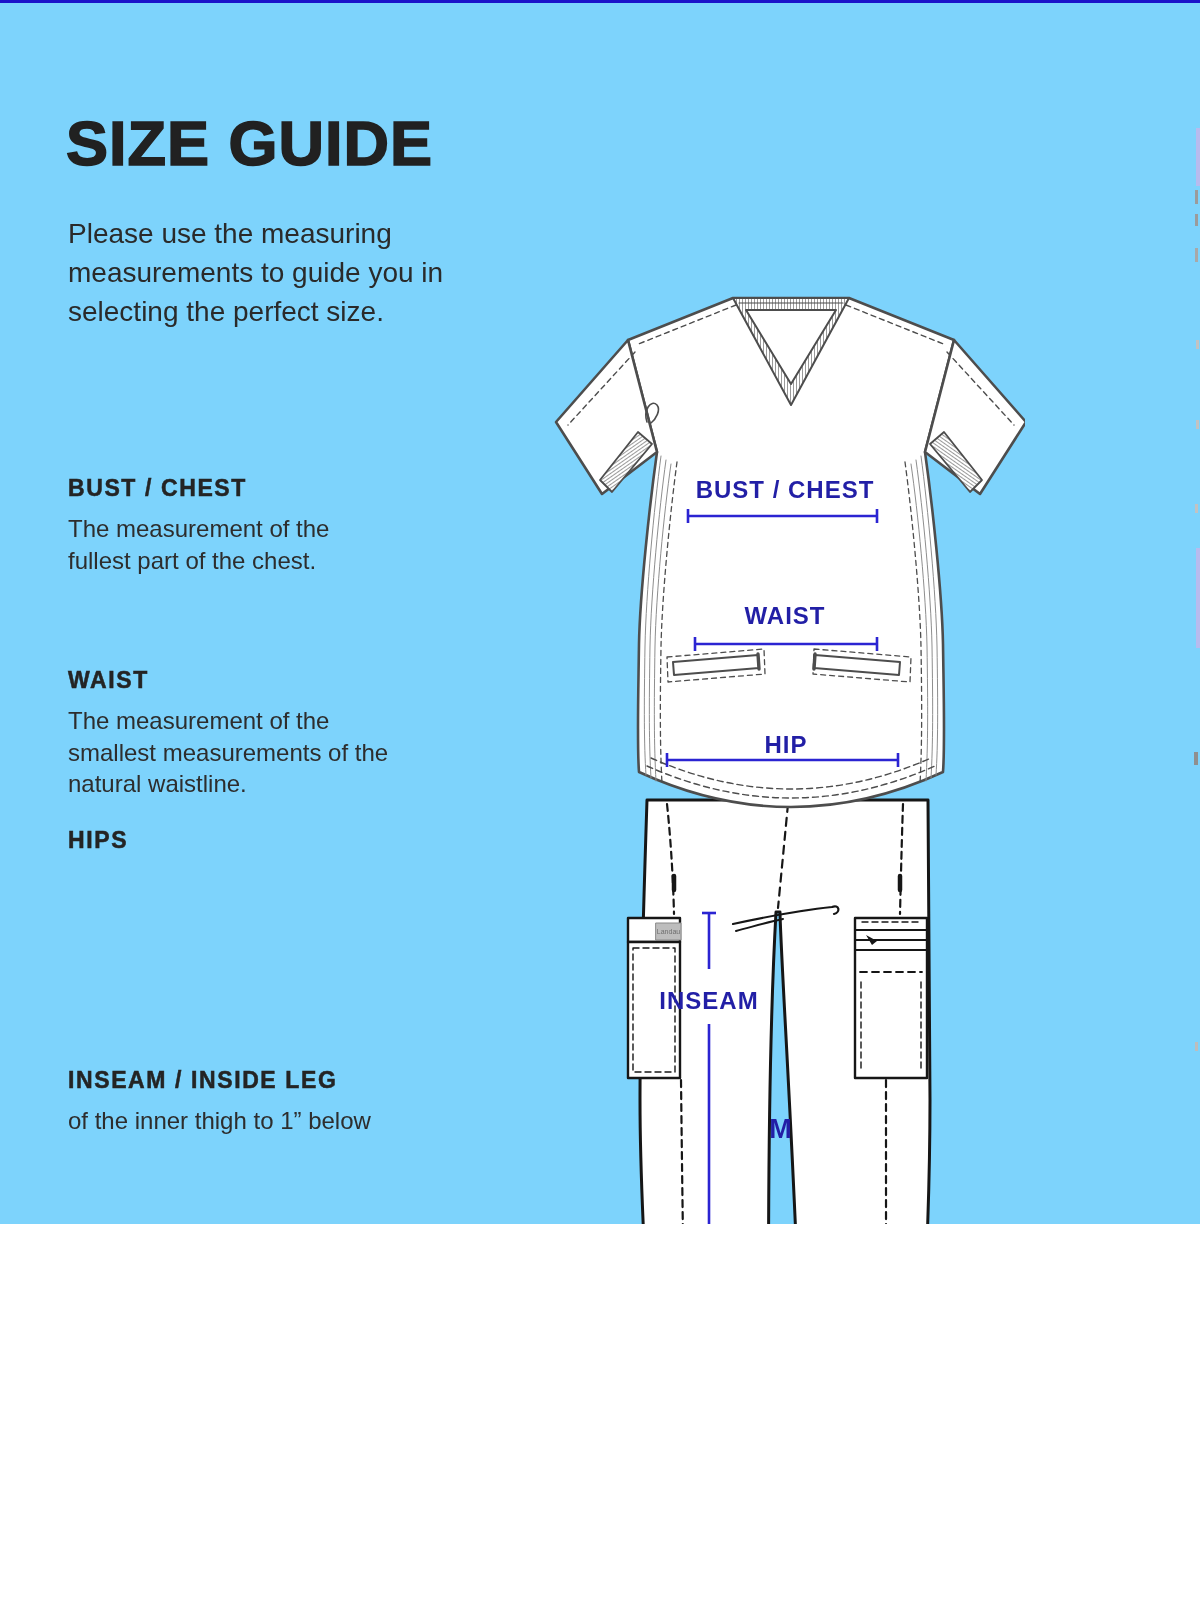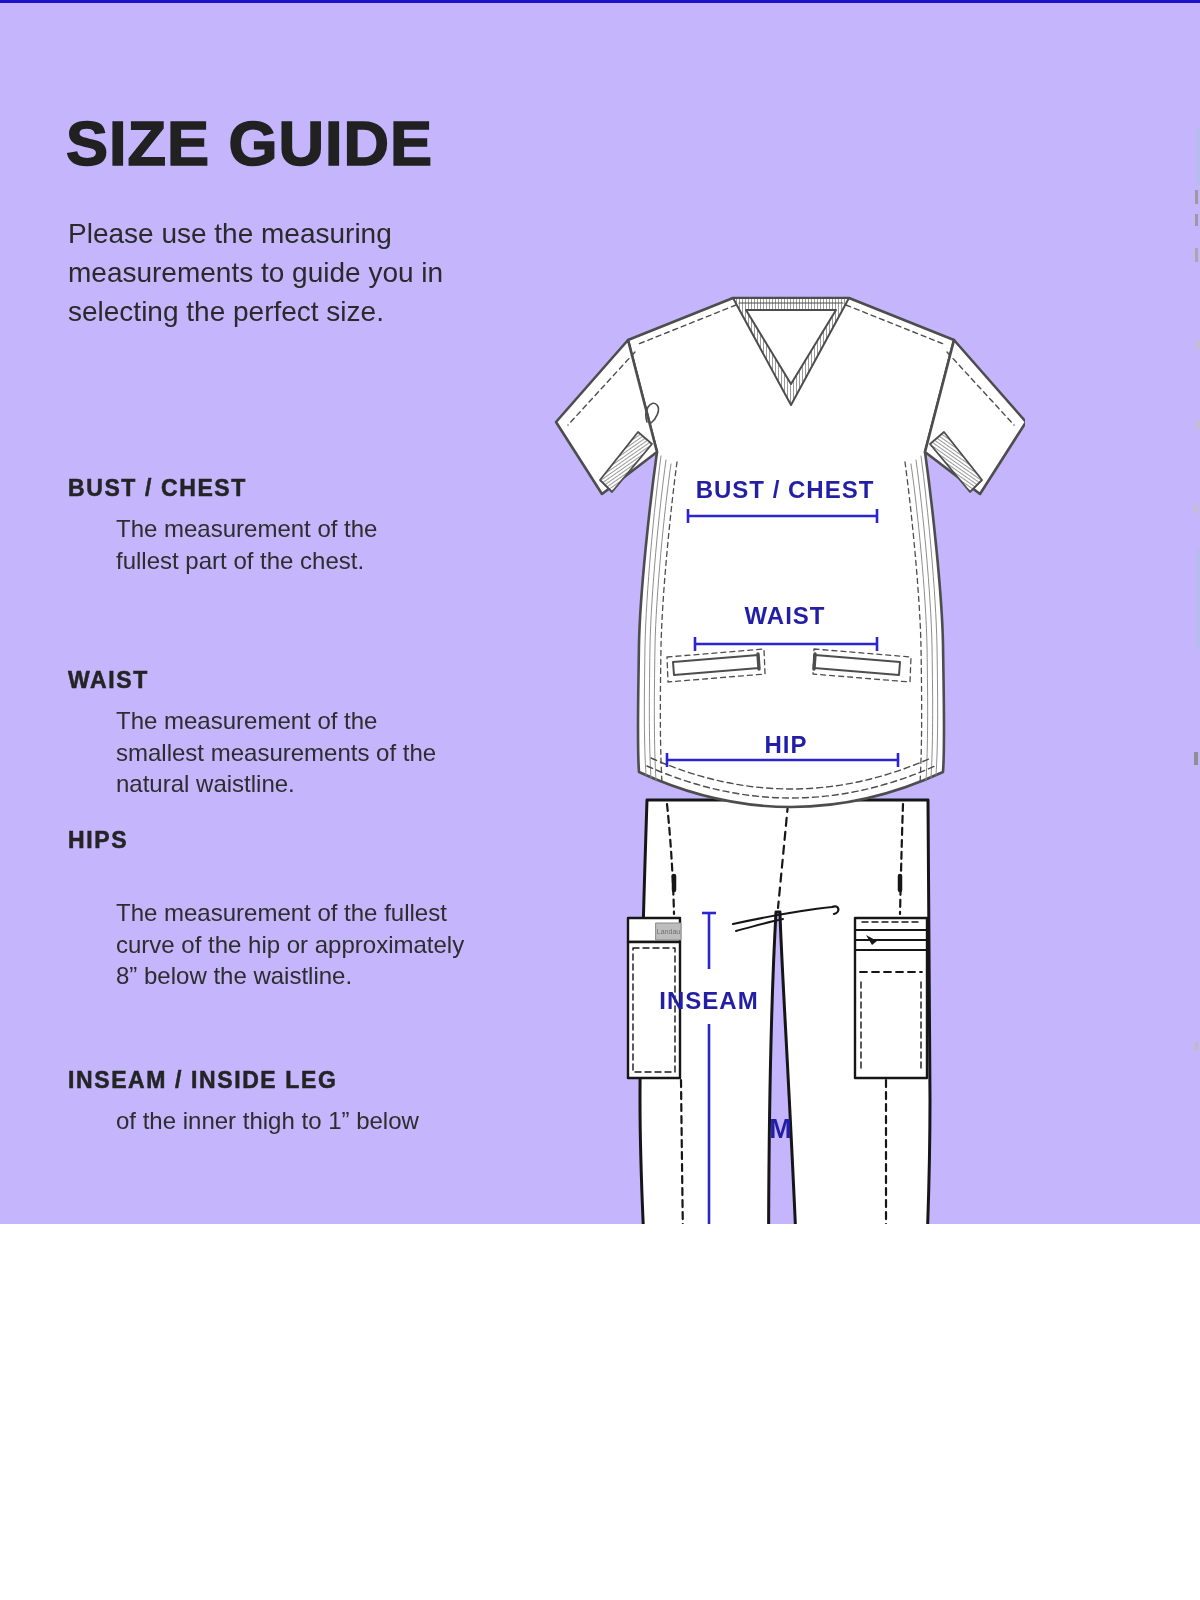--- a/index.html
+++ b/index.html
@@ -1,31 +1,31 @@
 <!DOCTYPE html>
 <html><head>
 <meta charset="utf-8">
 <style>
   html,body{margin:0;padding:0;background:#ffffff;}
   .page{
-    position:relative;width:1200px;height:1224px;background:#c4b5fd;overflow:hidden;
+    position:relative;width:1200px;height:1224px;background:#7dd3fc;overflow:hidden;
     font-family:"Liberation Sans",sans-serif;color:#2d2d2d;
   }
   .topbar{position:absolute;left:0;top:0;width:1200px;height:3px;background:#1C13C9;}
   .title{
     position:absolute;left:66px;top:70px;font-size:63px;line-height:1;
     font-weight:bold;letter-spacing:1px;color:#212121;-webkit-text-stroke:1.6px #212121;
   }
   .intro{position:absolute;left:68px;top:186px;font-size:28px;line-height:39px;color:#2a2a2a;}
   .line{display:block;white-space:nowrap;}
   .sec-h{
     position:absolute;left:68px;font-size:23px;font-weight:bold;letter-spacing:1.6px;
     color:#242424;-webkit-text-stroke:0.5px #242424;white-space:nowrap;
   }
-  .sec-b{position:absolute;left:68px;font-size:24px;line-height:31.5px;color:#2d2d2d;margin-left:48px;}
+  .sec-b{position:absolute;left:68px;font-size:24px;line-height:31.5px;color:#2d2d2d;}
   .note{position:absolute;left:68px;top:1400px;font-size:24px;line-height:30.5px;color:#2d2d2d;}
   .note strong{font-weight:bold;color:#232323;}
   .diagram{position:absolute;left:540px;top:272px;width:485px;height:1250px;}
   .sliver{position:absolute;}
   svg text{font-family:"Liberation Sans",sans-serif;}
   .blulbl{font-weight:bold;letter-spacing:1px;fill:#221FA6;font-size:24px;text-anchor:middle;}
   .blulbl-m{font-weight:bold;letter-spacing:1px;fill:#221FA6;font-size:27px;text-anchor:middle;}
   .brandtxt{font-size:7px;fill:#6e6e6e;text-anchor:middle;letter-spacing:0;}
 </style>
 </head>
@@ -50,25 +50,20 @@
   </p>
 
   <h2 class="sec-h" style="top:648px;">WAIST</h2>
   <p class="sec-b" style="top:681px;">
     <span class="line">The measurement of the</span>
     <span class="line">smallest measurements of the</span>
     <span class="line">natural waistline.</span>
   </p>
 
   <h2 class="sec-h" style="top:808px;">HIPS</h2>
-  <p class="sec-b" style="top:873px;">
-    <span class="line">The measurement of the fullest</span>
-    <span class="line">curve of the hip or approximately</span>
-    <span class="line">8” below the waistline.</span>
-  </p>
 
   <h2 class="sec-h" style="top:1048px;">INSEAM / INSIDE LEG</h2>
   <p class="sec-b" style="top:1081px;">
     <span class="line">of the inner thigh to 1” below</span>
   </p>
 
 
   <div class="diagram">
   <svg width="485" height="1250" viewBox="0 0 485 1250">
     <defs>

